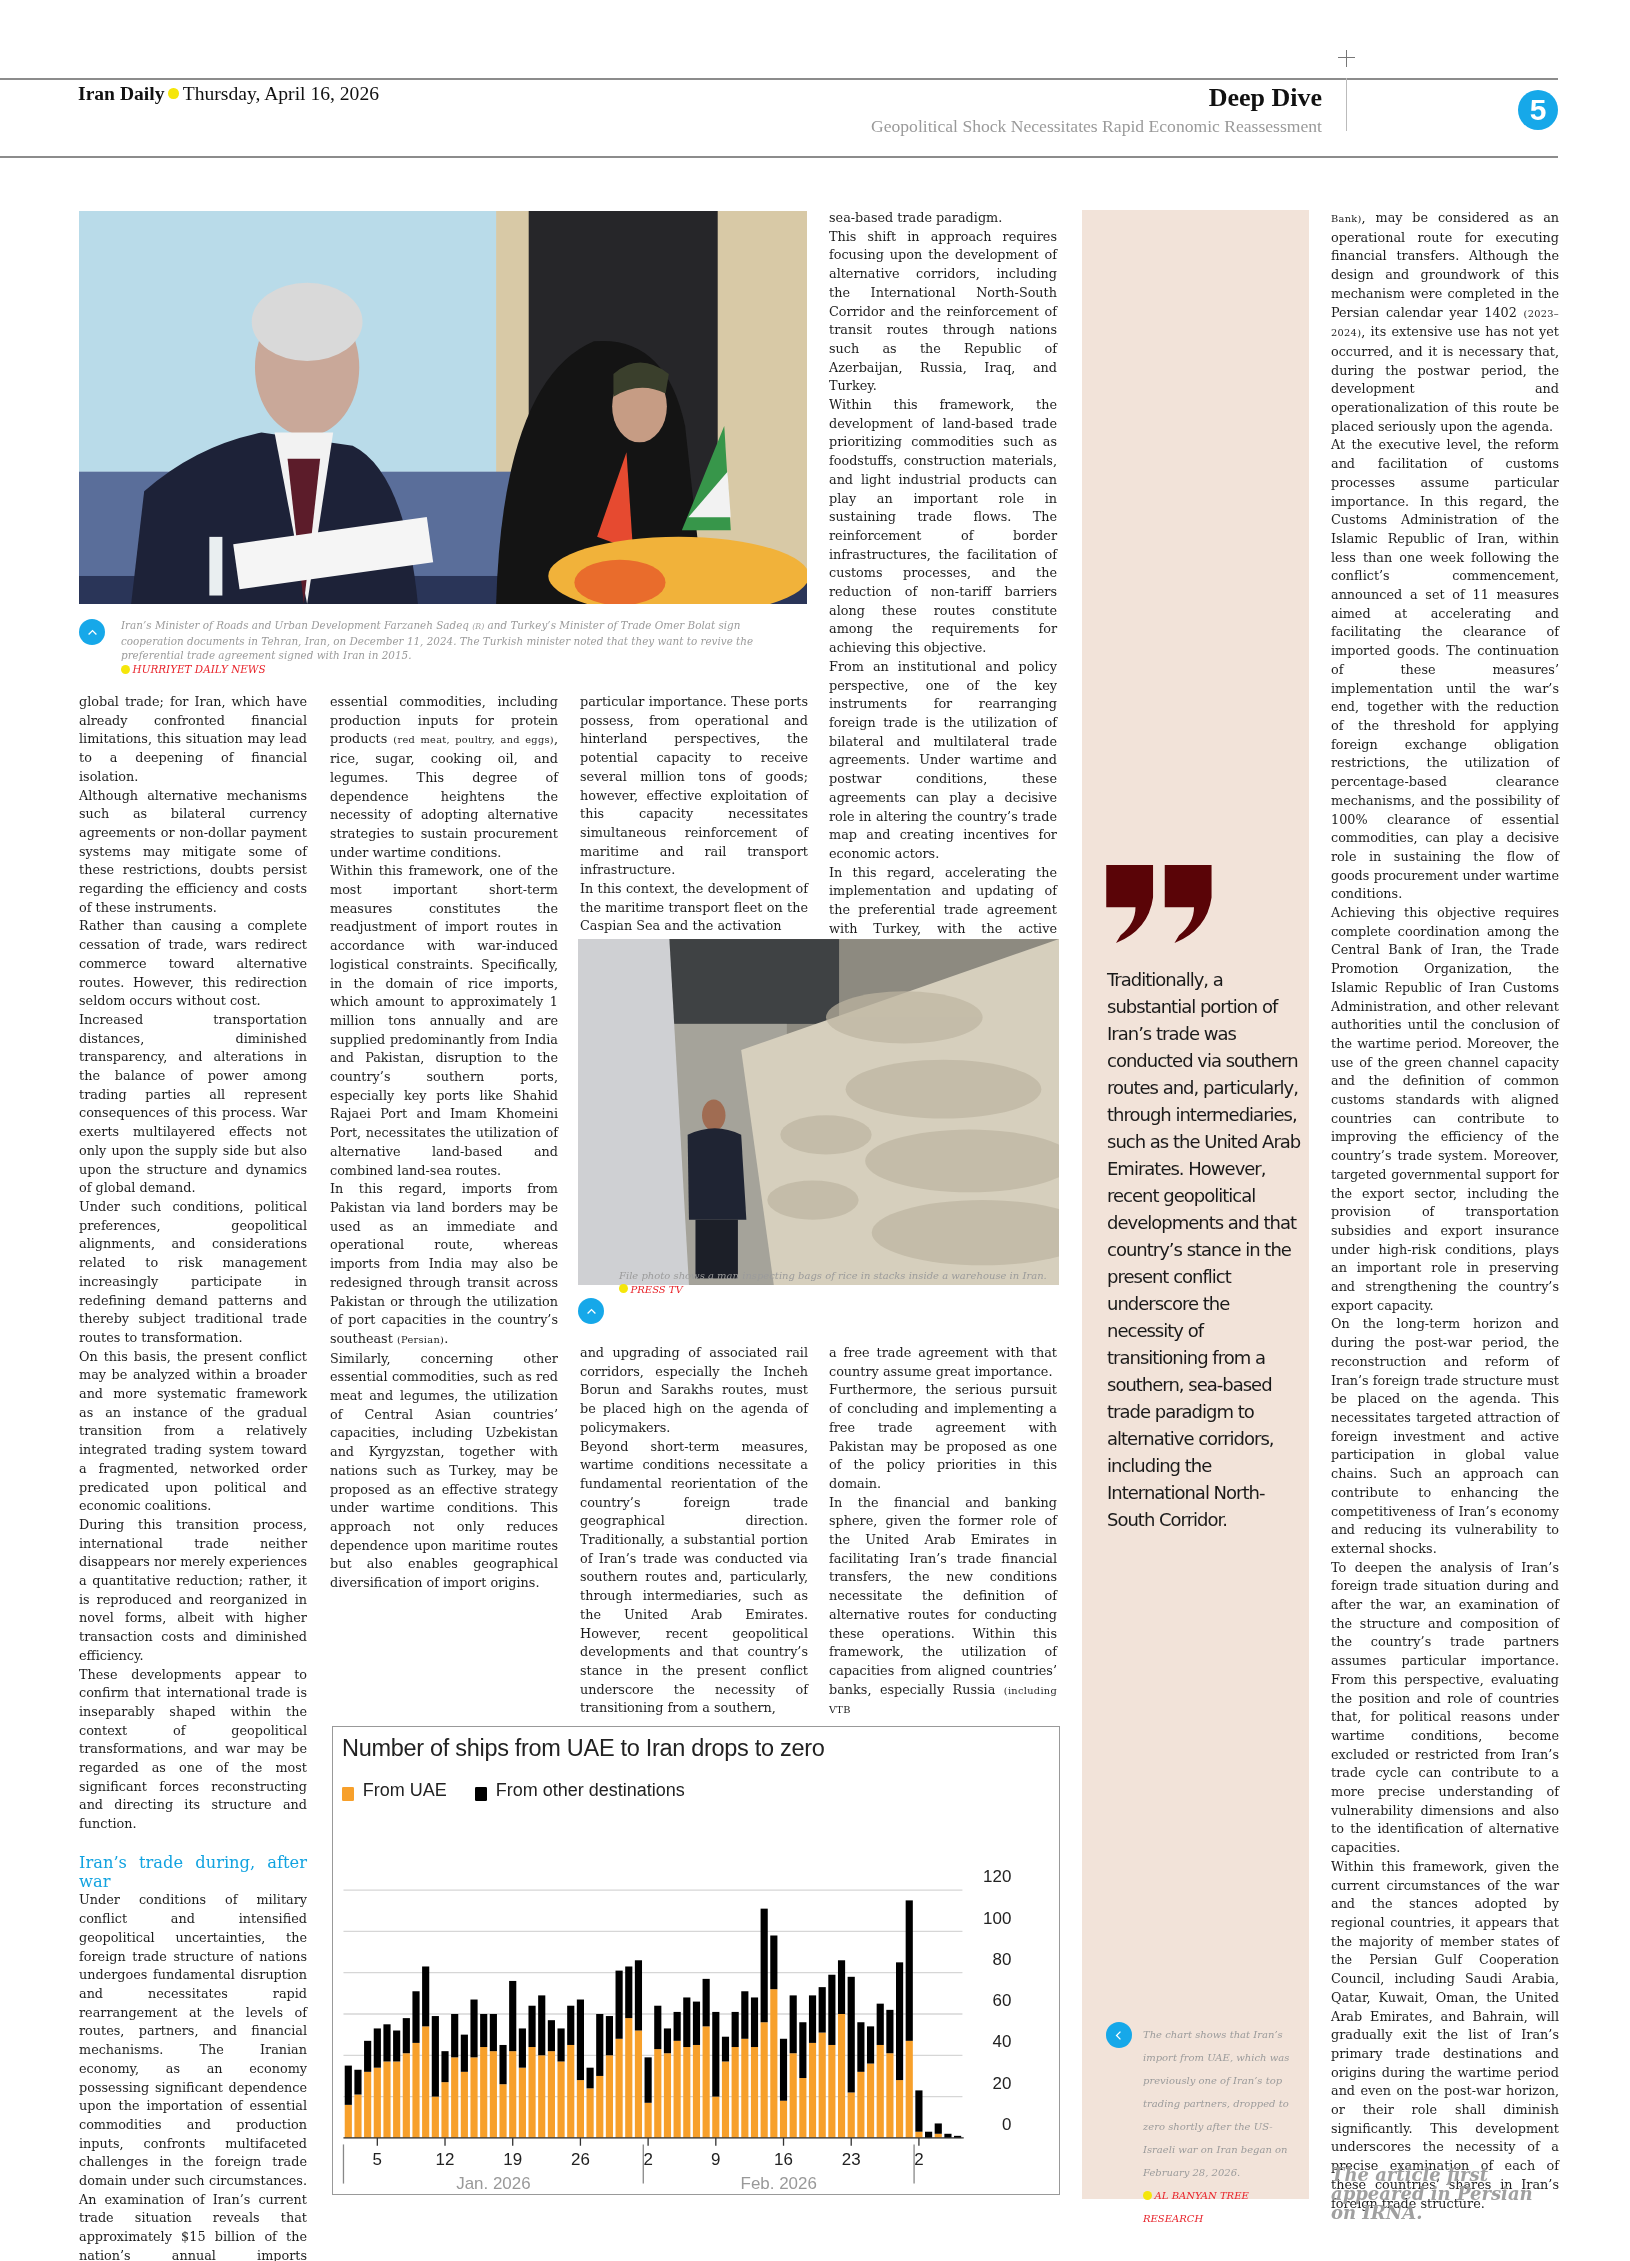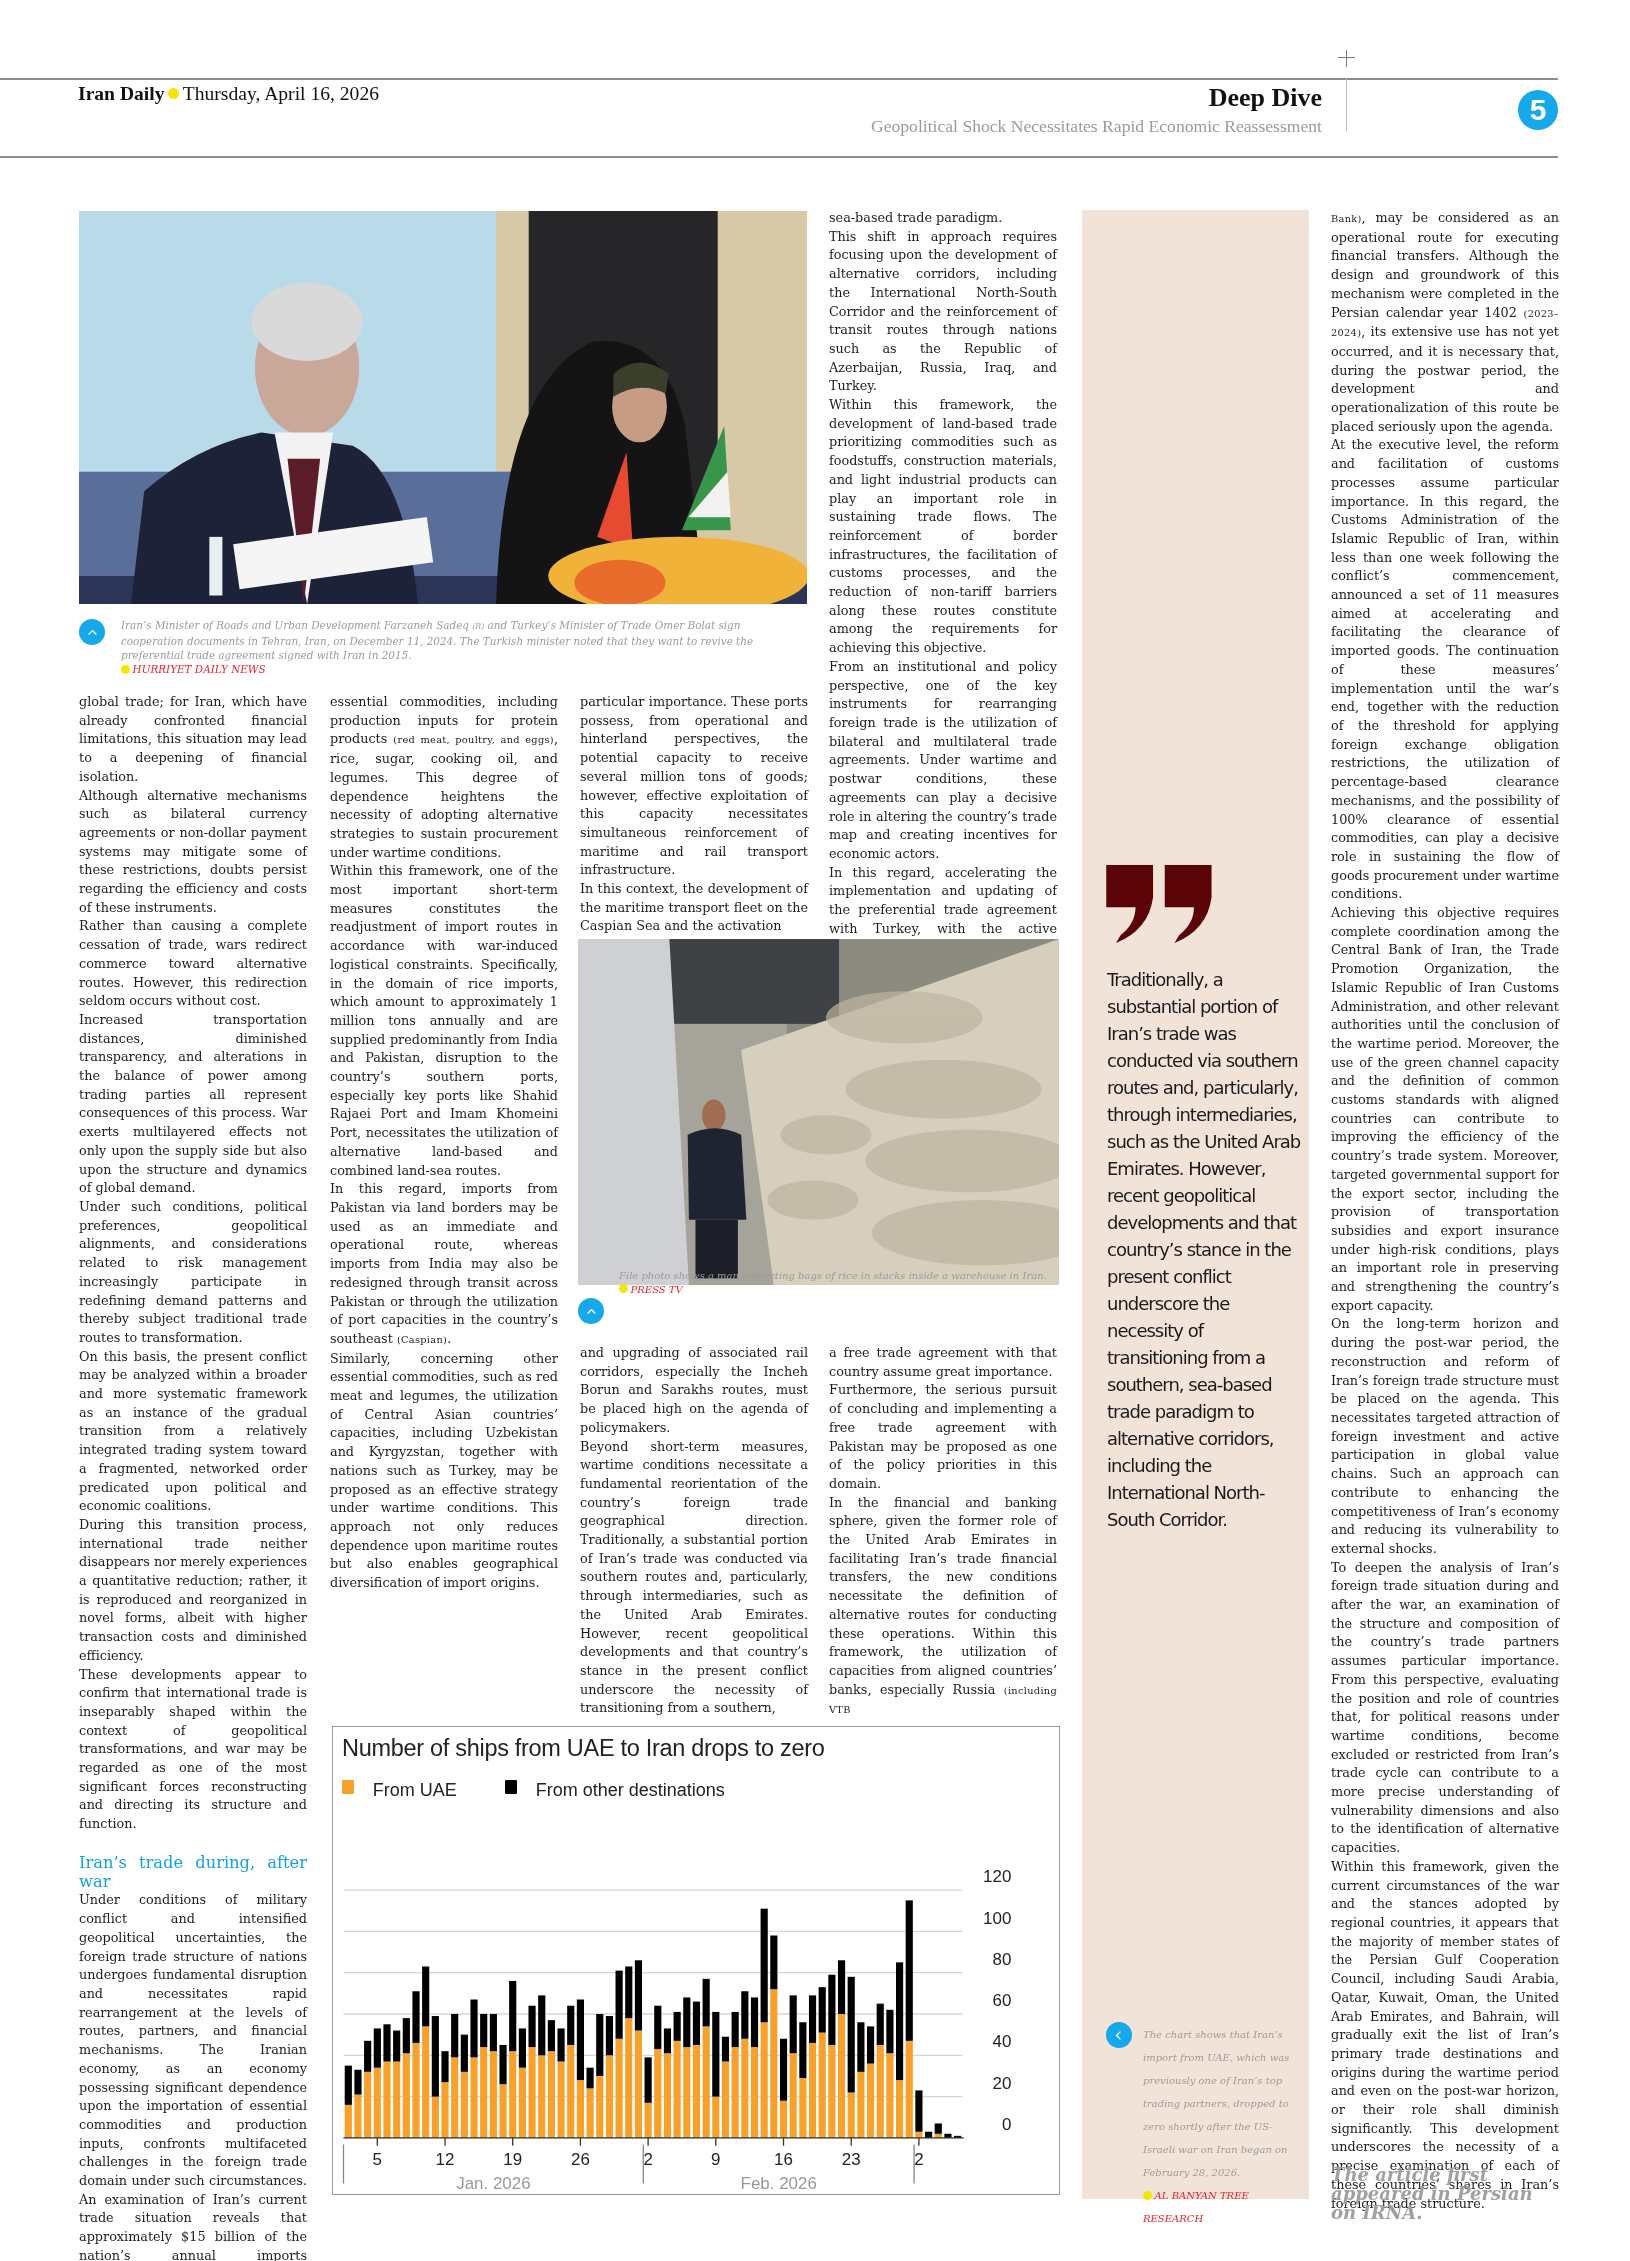--- a/index.html
+++ b/index.html
@@ -23,21 +23,21 @@
   .caption .credit { color: #e8232a; font-style: italic; text-transform: uppercase; }
   .caption .cdot { display: inline-block; width: 9px; height: 9px; border-radius: 50%; background: #f5e60a; margin-right: 2.6px; vertical-align: -0.7px; }
   .cap-btn { position: absolute; width: 26px; height: 26px; border-radius: 50%; background: #16a8e9; display: flex; align-items: center; justify-content: center; }
   .cap-btn svg { width: 13px; height: 13px; }
   #quote-box { position: absolute; left: 1082px; top: 210px; width: 227px; height: 1989px; background: #f2e3d9; }
   #quote-mark { position: absolute; left: 23.5px; top: 655px; }
   #quote-text { position: absolute; left: 25px; top: 756px; width: 196px; font-family: "DejaVu Sans", sans-serif; font-size: 18px; line-height: 27px; color: #1a1a1a; letter-spacing: -1px; }
   #chart-caption { left: 61px; top: 1813px; width: 150px; font-size: 10px; line-height: 23px; }
   #chart-box { position: absolute; left: 332px; top: 1726px; width: 728px; height: 469px; border: 1.3px solid #999; background: #fff; }
   #chart-title { position: absolute; left: 9px; top: 7.8px; font-family: "Liberation Sans", sans-serif; font-size: 23.5px; color: #222; letter-spacing: -0.3px; }
-  #chart-legend { position: absolute; left: 9px; top: 53px; font-family: "Liberation Sans", sans-serif; font-size: 18px; color: #222; display: flex; align-items: flex-start; gap: 19px; }
+  #chart-legend { position: absolute; left: 9px; top: 53px; font-family: "Liberation Sans", sans-serif; font-size: 18px; color: #222; display: flex; align-items: flex-end; gap: 9px; }
   .lg-sw { width: 11.7px; height: 14.3px; display: inline-block; border-radius: 1.3px; }
   #chart-svg { position: absolute; left: 0; top: 0; }
   #footer-note { left: 1331px; top: 2165px; width: 228px; font-family: "DejaVu Serif", serif; font-style: italic; font-weight: bold; font-size: 18px; line-height: 19px; color: #a0a0a0; }
 </style>
 </head>
 <body>
 
 <div class="crop-mark" style="left:1346px;top:50px;width:1.3px;height:17px;"></div>
 <div class="crop-mark" style="left:1338px;top:57px;width:17px;height:1.3px;"></div>
 <div class="rule" style="left:0;top:78px;width:1558px;"></div>
@@ -95,21 +95,21 @@
   <p>On this basis, the present conflict may be analyzed within a broader and more systematic framework as an instance of the gradual transition from a relatively integrated trading system toward a fragmented, networked order predicated upon political and economic coalitions.</p>
   <p>During this transition process, international trade neither disappears nor merely experiences a quantitative reduction; rather, it is reproduced and reorganized in novel forms, albeit with higher transaction costs and diminished efficiency.</p>
   <p>These developments appear to confirm that international trade is inseparably shaped within the context of geopolitical transformations, and war may be regarded as one of the most significant forces reconstructing and directing its structure and function.</p>
   <h3>Iran’s trade during, after war</h3>
   <p><span>Under conditions of military conflict and intensified geopolitical uncertainties, the foreign trade structure of nations undergoes fundamental disruption and necessitates rapid rearrangement at the levels of routes, partners, and financial mechanisms. The Iranian economy, as an economy possessing significant dependence upon the importation of essential commodities and production inputs, confronts multifaceted challenges in the foreign trade domain under such circumstances. An examination of Iran’s current trade situation reveals that approximately $15 billion of the nation’s annual imports </span><span class="small">(approximately 20.5% of total imports)</span><span> is allocated to</span></p>
 </div>
 
 <div class="col" style="left:330px;top:693px;width:228px;">
   <p><span>essential commodities, including production inputs for protein products </span><span class="small">(red meat, poultry, and eggs)</span><span>, rice, sugar, cooking oil, and legumes. This degree of dependence heightens the necessity of adopting alternative strategies to sustain procurement under wartime conditions.</span></p>
   <p>Within this framework, one of the most important short-term measures constitutes the readjustment of import routes in accordance with war-induced logistical constraints. Specifically, in the domain of rice imports, which amount to approximately 1 million tons annually and are supplied predominantly from India and Pakistan, disruption to the country’s southern ports, especially key ports like Shahid Rajaei Port and Imam Khomeini Port, necessitates the utilization of alternative land-based and combined land-sea routes.</p>
-  <p><span>In this regard, imports from Pakistan via land borders may be used as an immediate and operational route, whereas imports from India may also be redesigned through transit across Pakistan or through the utilization of port capacities in the country’s southeast </span><span class="small">(Caspian)</span><span>.</span></p>
+  <p><span>In this regard, imports from Pakistan via land borders may be used as an immediate and operational route, whereas imports from India may also be redesigned through transit across Pakistan or through the utilization of port capacities in the country’s southeast </span><span class="small">(Persian)</span><span>.</span></p>
   <p>Similarly, concerning other essential commodities, such as red meat and legumes, the utilization of Central Asian countries’ capacities, including Uzbekistan and Kyrgyzstan, together with nations such as Turkey, may be proposed as an effective strategy under wartime conditions. This approach not only reduces dependence upon maritime routes but also enables geographical diversification of import origins.</p>
 </div>
 
 <div class="col" style="left:580px;top:693px;width:228px;">
   <p>particular importance. These ports possess, from operational and hinterland perspectives, the potential capacity to receive several million tons of goods; however, effective exploitation of this capacity necessitates simultaneous reinforcement of maritime and rail transport infrastructure.</p>
   <p>In this context, the development of the maritime transport fleet on the Caspian Sea and the activation</p>
 </div>
 
 <div class="col" style="left:829px;top:209px;width:228px;">
   <p>sea-based trade paradigm.</p>

